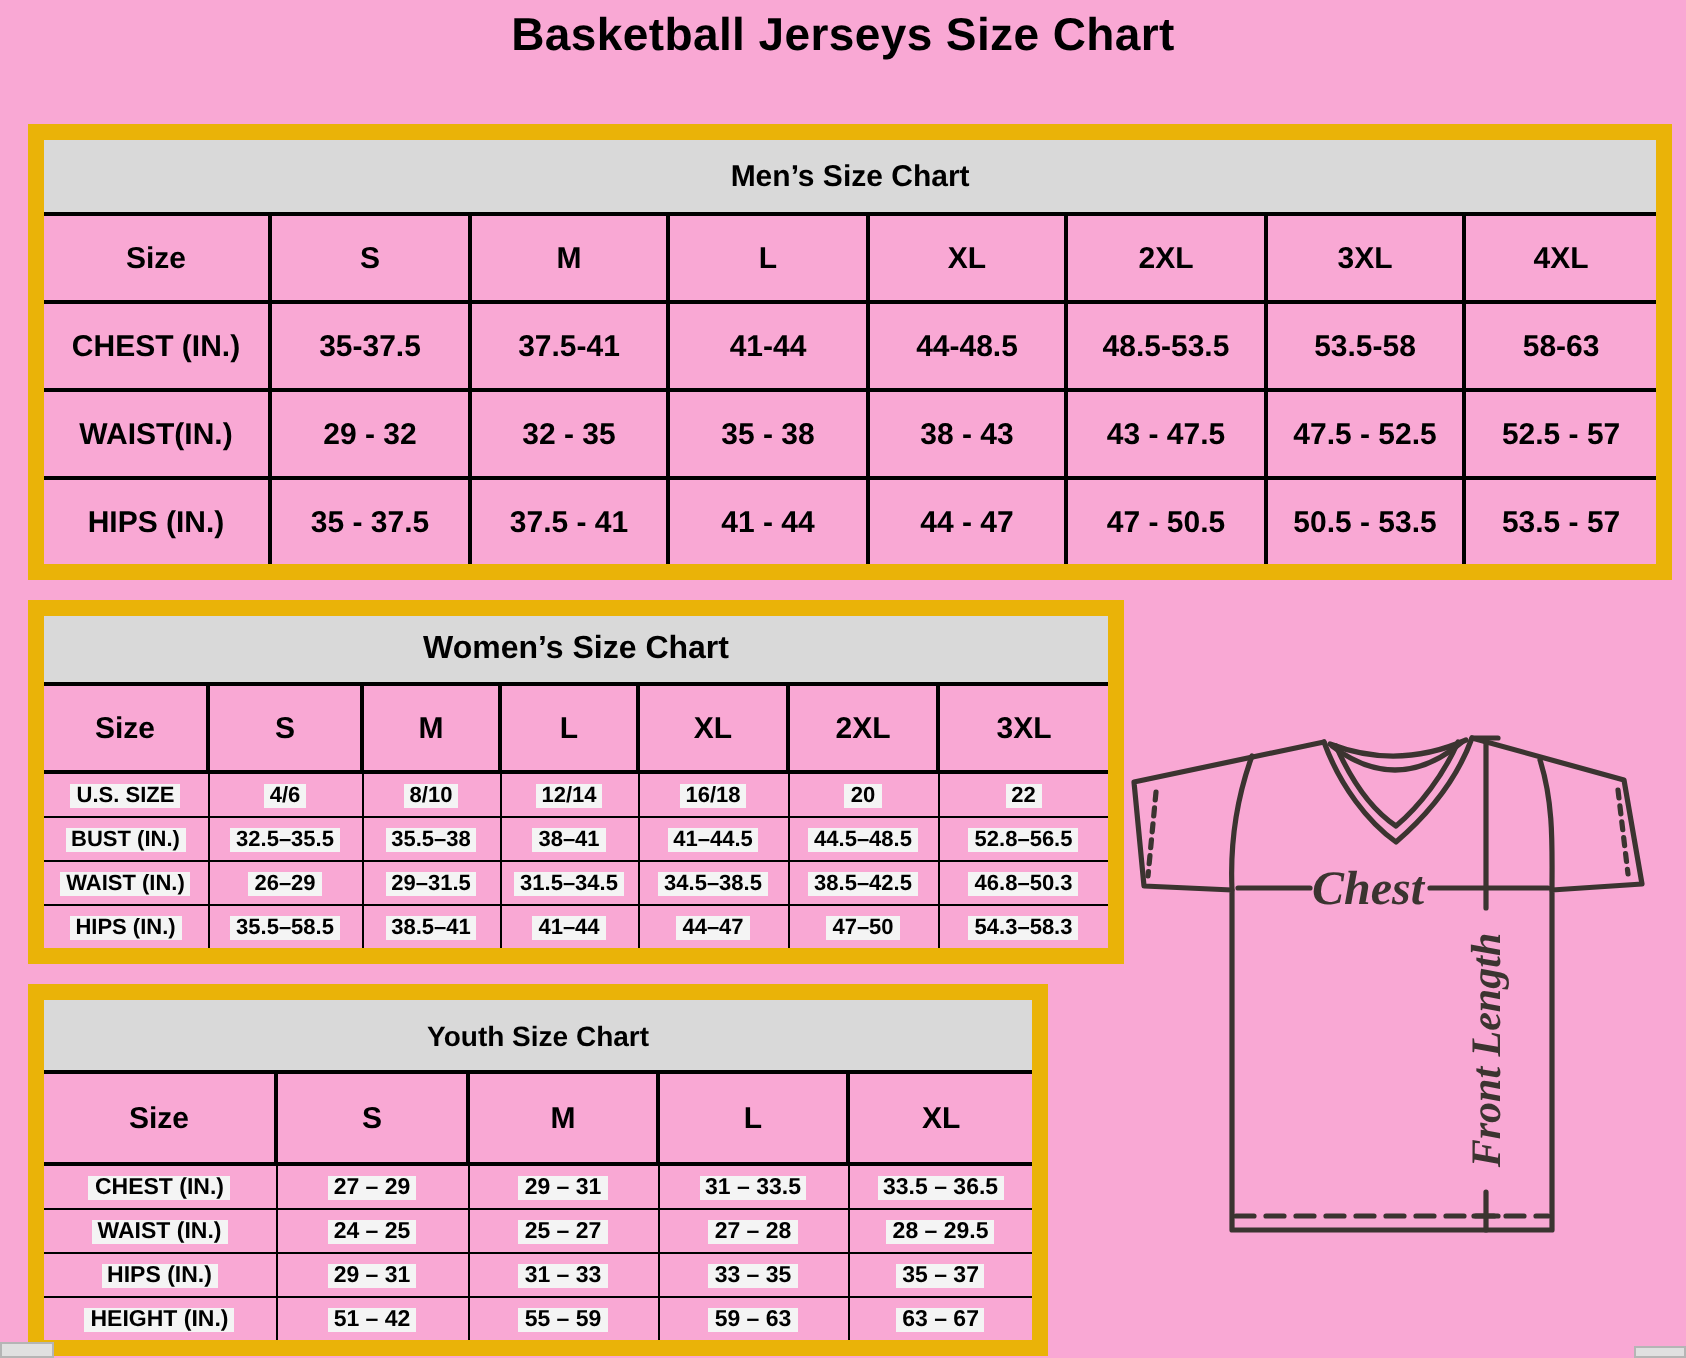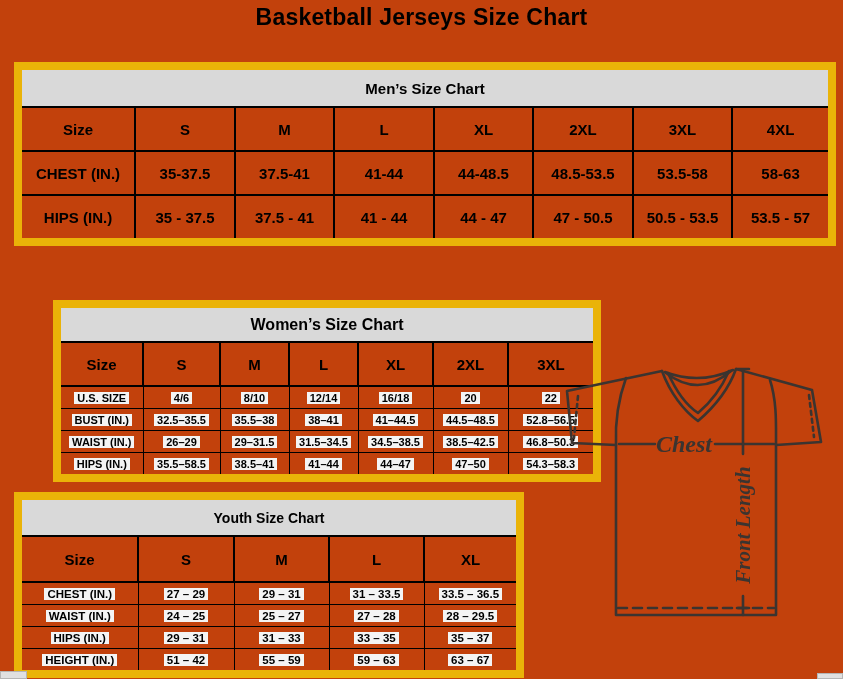--- a/index.html
+++ b/index.html
@@ -1,16 +1,16 @@
 <!DOCTYPE html>
 <html><head>
 <meta charset="utf-8">
 <style>
   html,body{margin:0;padding:0;background:#ffffff;}
-  .stage{position:relative;width:843px;height:679px;background:#c2410c;overflow:hidden;
+  .stage{position:relative;width:843px;height:679px;background:#f9a8d4;overflow:hidden;
          font-family:"Liberation Sans",sans-serif;color:#000;}
   .page-title{position:absolute;top:4px;left:0;width:843px;text-align:center;
               font-size:23px;font-weight:bold;letter-spacing:.2px;}
   .tablebox{position:absolute;}
   .tablebox table{border-collapse:collapse;table-layout:fixed;width:100%;
                   border:8px solid #eab308;}
   .tablebox th,.tablebox td{border:1px solid #000;text-align:center;vertical-align:middle;
                   font-weight:bold;padding:0;overflow:hidden;white-space:nowrap;}
   tr.band th{background:#d9d9d9;border:2px solid #000;font-size:17px;}
   tr.head th{border:2px solid #000;font-size:15px;}
@@ -23,21 +23,21 @@
   
   #women-box tr.band th{height:33px;font-size:16px;}
   #women-box tr.head th{height:42px;}
   #women-box tr.drow th,#women-box tr.drow td{height:21px;font-size:11px;}
   
   #youth-box tr.band th{height:35px;font-size:14px;}
   #youth-box tr.head th{height:44px;}
   #youth-box tr.drow th,#youth-box tr.drow td{height:21px;font-size:11.5px;}
   .hl{background:#f4f4f4;padding:0 3px;}
   #men-box{left:14px;top:62px;width:814px;}
-  #women-box{left:14px;top:300px;width:540px;margin-left:39px;}
+  #women-box{left:14px;top:300px;width:540px;}
   #youth-box{left:14px;top:492px;width:502px;}
   .jersey{position:absolute;left:563px;top:358px;width:278px;height:266px;}
   .jersey text{font-family:"Liberation Serif",serif;font-style:italic;font-weight:bold;
                fill:#3b3430;}
   .sb-frag{position:absolute;background:#e0e0e0;border:1px solid #b5b5b5;box-sizing:border-box;}
   #sb-left{left:0;top:671px;width:27px;height:8px;}
   #sb-right{left:817px;top:673px;width:26px;height:6px;}
 </style>
 </head>
 <body>
@@ -74,20 +74,30 @@
           </tr>
           <tr class="drow">
             <th>CHEST (IN.)</th>
             <td>35-37.5</td>
             <td>37.5-41</td>
             <td>41-44</td>
             <td>44-48.5</td>
             <td>48.5-53.5</td>
             <td>53.5-58</td>
             <td>58-63</td>
+          </tr>
+          <tr class="drow">
+            <th>WAIST(IN.)</th>
+            <td>29 - 32</td>
+            <td>32 - 35</td>
+            <td>35 - 38</td>
+            <td>38 - 43</td>
+            <td>43 - 47.5</td>
+            <td>47.5 - 52.5</td>
+            <td>52.5 - 57</td>
           </tr>
           <tr class="drow">
             <th>HIPS (IN.)</th>
             <td>35 - 37.5</td>
             <td>37.5 - 41</td>
             <td>41 - 44</td>
             <td>44 - 47</td>
             <td>47 - 50.5</td>
             <td>50.5 - 53.5</td>
             <td>53.5 - 57</td>

